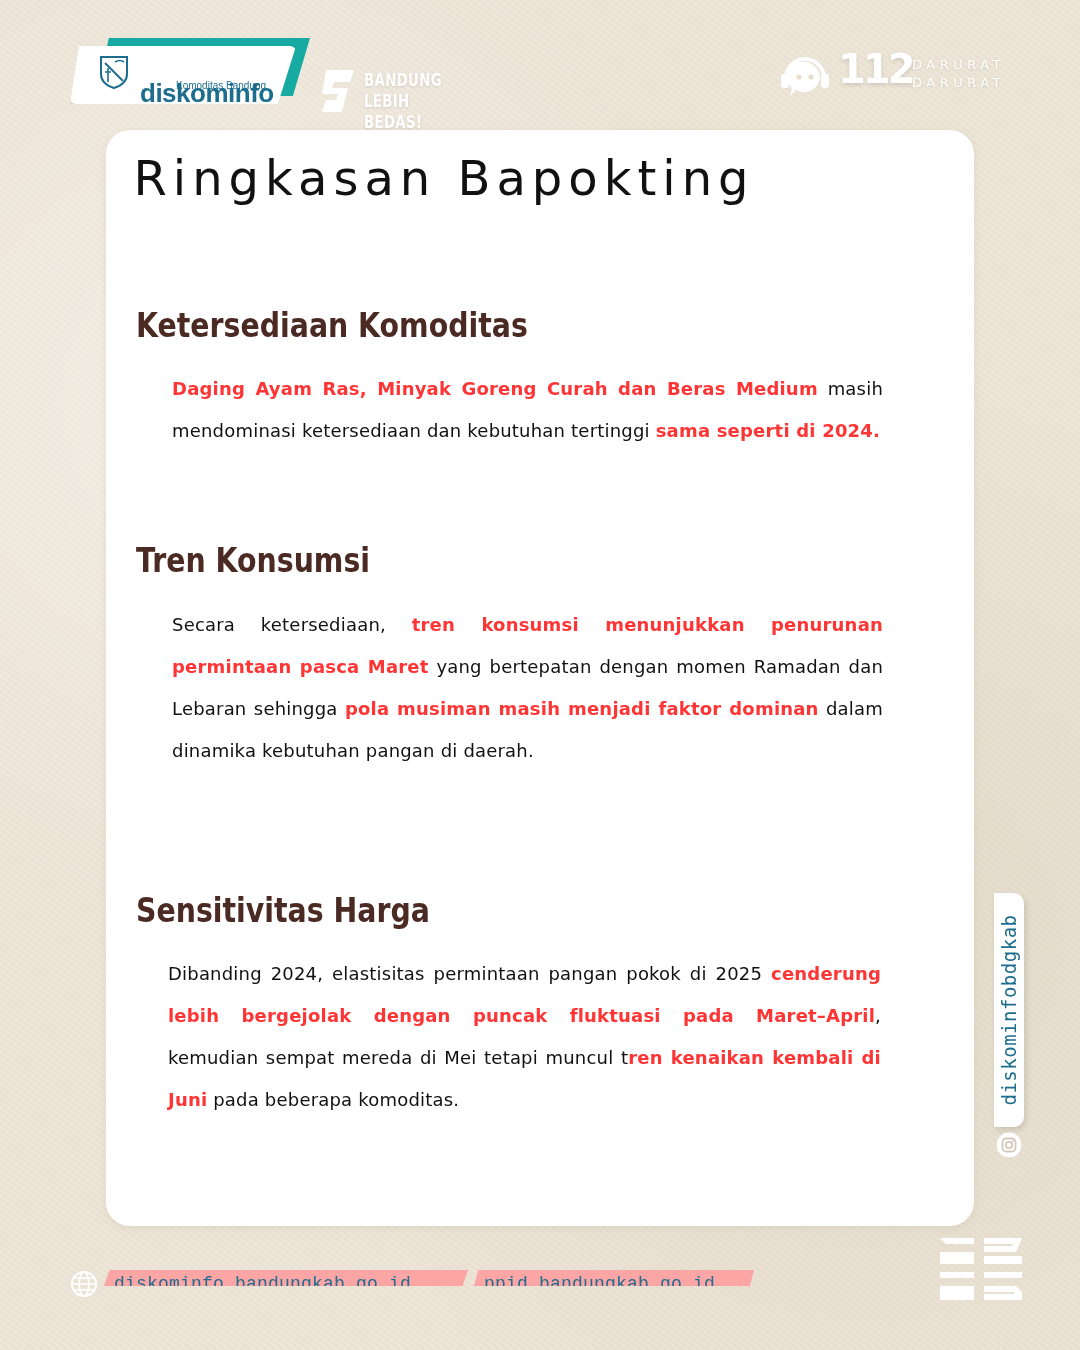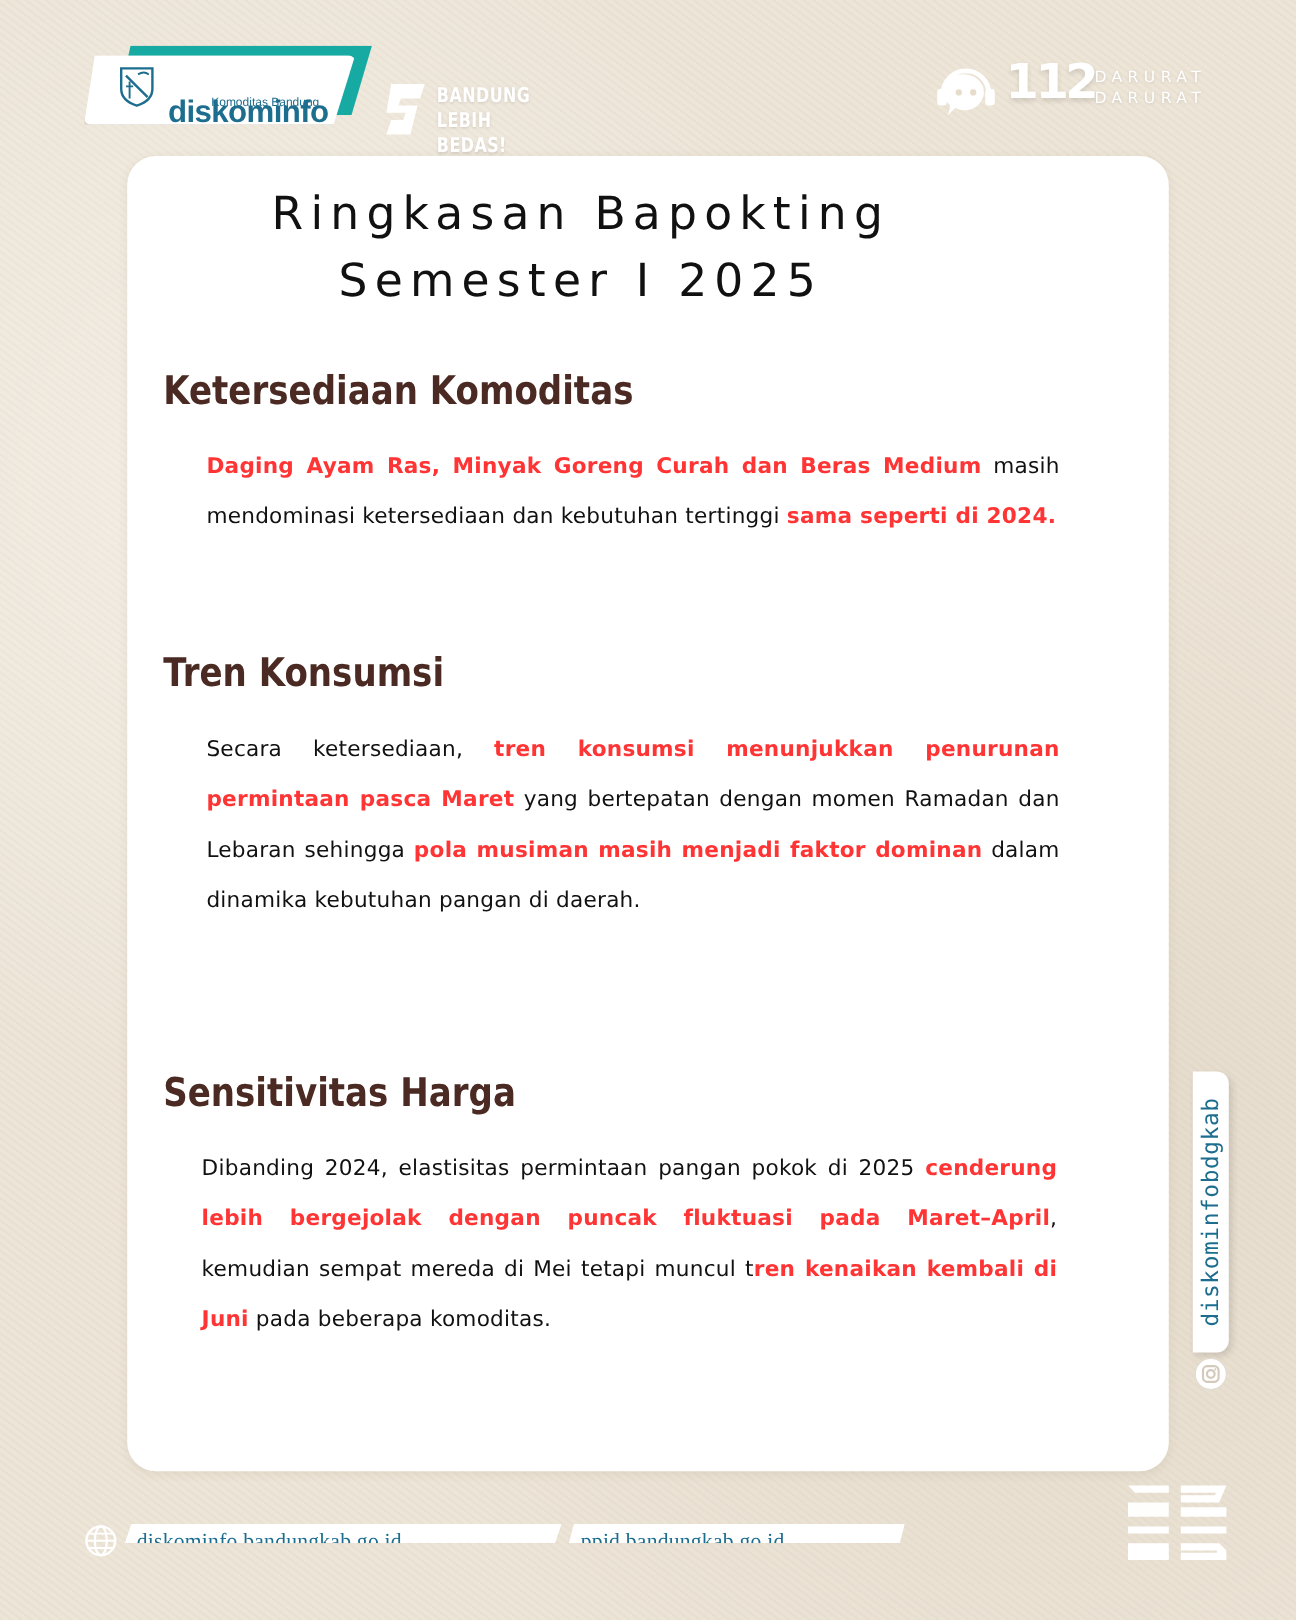--- a/index.html
+++ b/index.html
@@ -68,22 +68,22 @@
   }
 
   
   .card {
     position: absolute; left: 106px; top: 130px; width: 868px; height: 1096px;
     background: #ffffff; border-radius: 24px;
     box-shadow: 0 2px 8px rgba(120,100,70,0.10);
   }
   .title {
     position: absolute; left: 0; top: 150px; width: 888px; text-align: center;
-    font-family: "DejaVu Sans", sans-serif; font-size: 38px; line-height: 56px;
-    color: #111111; letter-spacing: 6px; font-weight: normal; margin-left: 40px;
+    font-family: "DejaVu Sans", sans-serif; font-size: 48px; line-height: 56px;
+    color: #111111; letter-spacing: 6px; font-weight: normal;
   }
   .section-head {
     position: absolute; left: 136px;
     font-family: "DejaVu Sans", sans-serif; font-weight: bold;
     font-size: 33px; color: #4a2a22; letter-spacing: 0px;
     transform: scaleX(0.86); transform-origin: left top;
   }
   .para {
     position: absolute; left: 172px; width: 711px;
     font-family: "DejaVu Sans", sans-serif; font-size: 18px; line-height: 42px;
@@ -104,24 +104,24 @@
     font-family: "DejaVu Sans Mono", monospace; font-size: 19px; color: #1d6d8f;
     white-space: nowrap; letter-spacing: 0.5px;
   }
   .ig-icon { position: absolute; left: 995px; top: 1131px; width: 28px; height: 28px; }
 
   .year-mark { position: absolute; left: 936px; top: 1234px; width: 90px; height: 70px; }
 
   
   .globe-icon { position: absolute; left: 70px; top: 1270px; width: 28px; height: 28px; }
   .url-pill {
-    position: absolute; top: 1270px; height: 16px; background: #ffffff;
+    position: absolute; top: 1270px; height: 16px; background: #fca5a5;
     clip-path: polygon(1.5% 0, 100% 0, 98.5% 100%, 0 100%);
     box-shadow: 0 3px 6px rgba(0,0,0,0.15);
-    font-family: Liberation Serif, serif; font-size: 18px; line-height: 28px;
+    font-family: Liberation Mono, monospace; font-size: 18px; line-height: 28px;
     color: #1d6d8f; padding-left: 10px; white-space: nowrap; letter-spacing: 0.2px;
   }
   .url-1 { left: 104px; width: 364px; }
   .url-2 { left: 474px; width: 280px; }
 </style>
 </head>
 <body>
 
 <div class="brand-badge">
   <div class="teal"></div>
@@ -159,21 +159,20 @@
   <div class="emergency-label">
     <div>DARURAT</div>
     <div>DARURAT</div>
   </div>
 </div>
 
 <div class="card"></div>
 
 <h1 class="title">
   <div>Ringkasan Bapokting</div>
-  <div>Semester I 2025</div>
 </h1>
 
 <h2 class="section-head" style="top:306px">Ketersediaan Komoditas</h2>
 <p class="para" style="top:368px"><span class="hl">Daging Ayam Ras, Minyak Goreng Curah dan Beras Medium</span><span> masih mendominasi ketersediaan dan kebutuhan tertinggi </span><span class="hl">sama seperti di 2024.</span></p>
 
 <h2 class="section-head" style="top:541px">Tren Konsumsi</h2>
 <p class="para" style="top:604px"><span>Secara ketersediaan, </span><span class="hl">tren konsumsi menunjukkan penurunan permintaan pasca Maret</span><span> yang bertepatan dengan momen Ramadan dan Lebaran sehingga </span><span class="hl">pola musiman masih menjadi faktor dominan</span><span> dalam dinamika kebutuhan pangan di daerah.</span></p>
 
 <h2 class="section-head" style="top:891px">Sensitivitas Harga</h2>
 <p class="para p3" style="top:953px"><span>Dibanding 2024, elastisitas permintaan pangan pokok di 2025 </span><span class="hl">cenderung lebih bergejolak dengan puncak fluktuasi pada Maret–April</span><span>, kemudian sempat mereda di Mei tetapi muncul t</span><span class="hl">ren kenaikan kembali di Juni</span><span> pada beberapa komoditas.</span></p>

